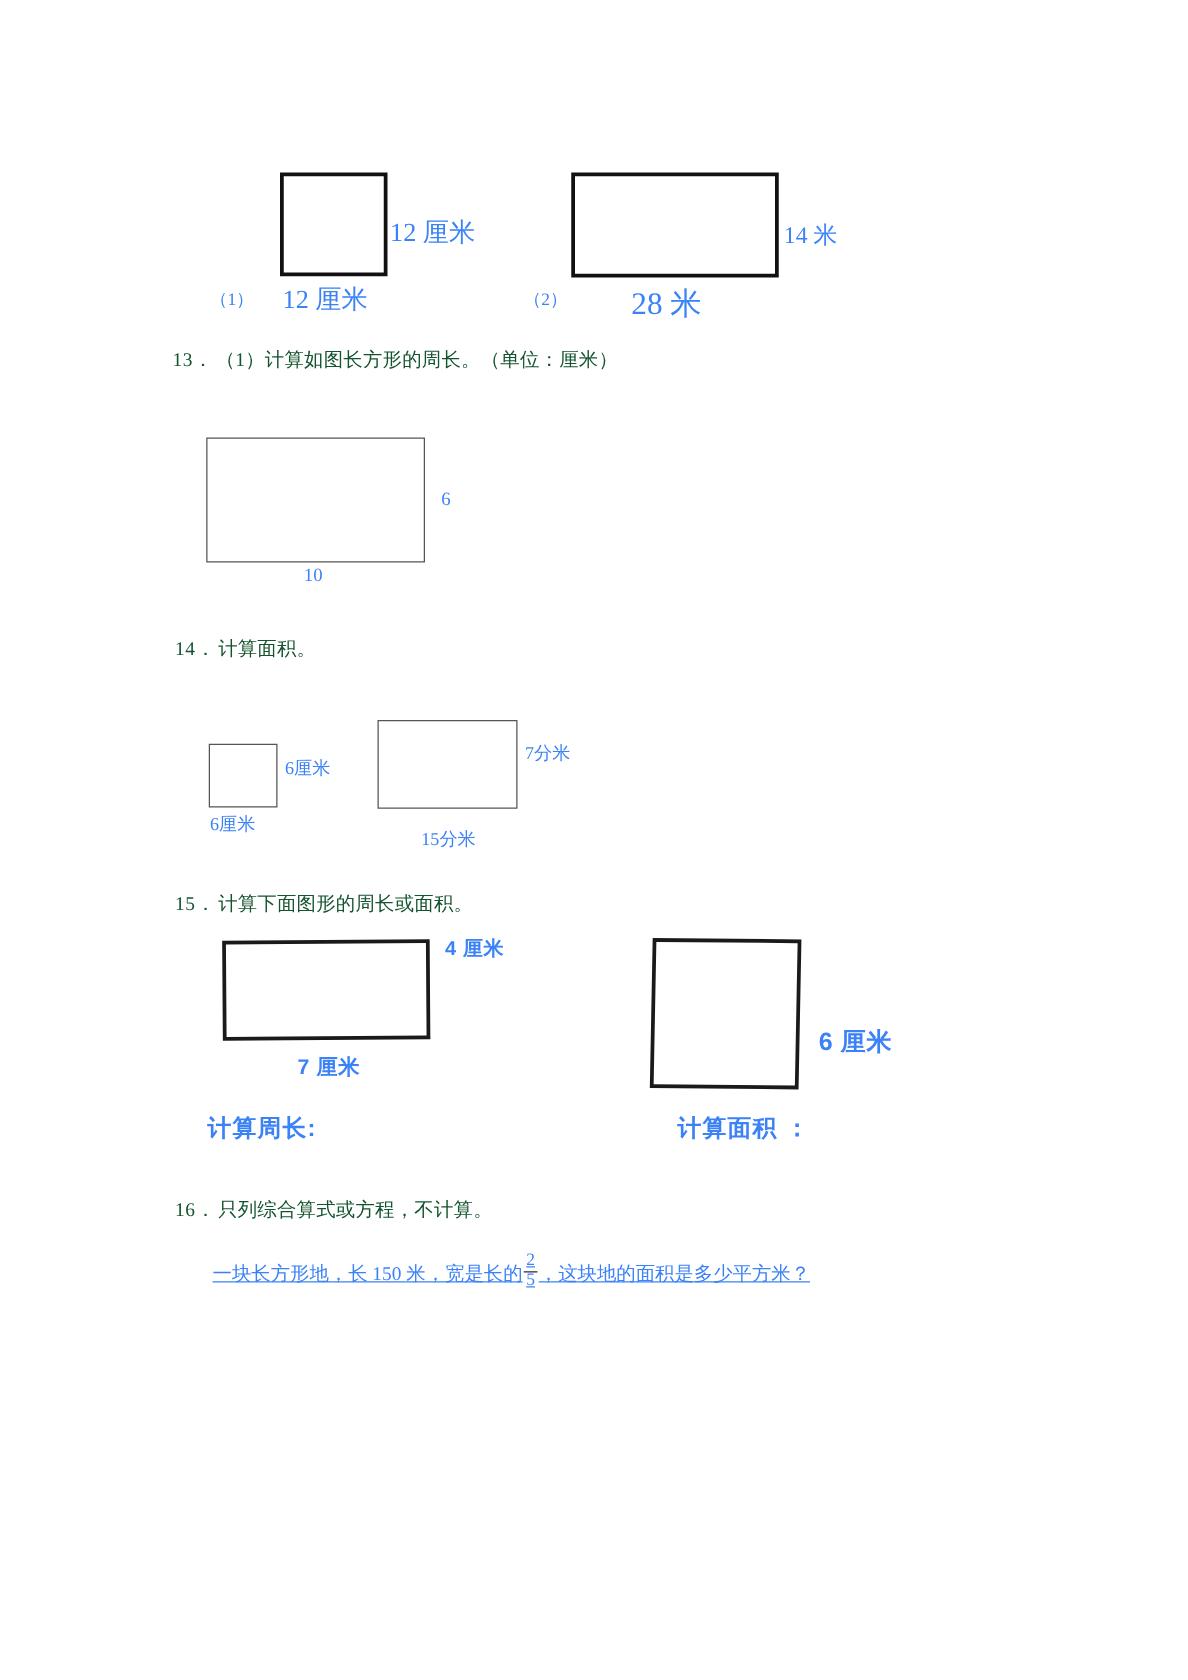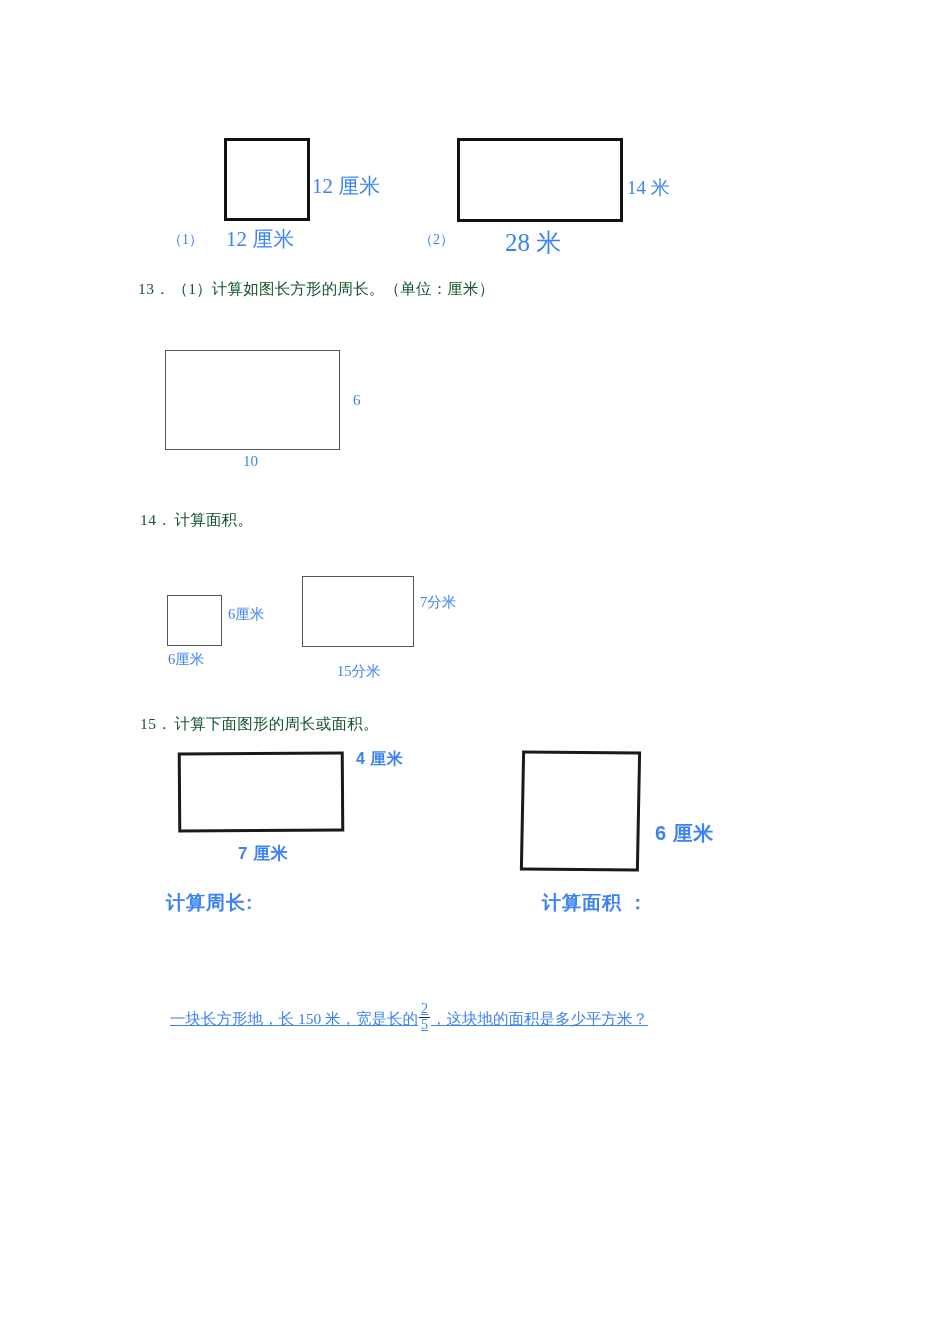--- a/index.html
+++ b/index.html
@@ -134,20 +134,23 @@
 
   <div class="box-hand" style="left:178px; top:752px; width:166px; height:80px; transform: rotate(-0.4deg);"></div>
   <div class="lbl lbl-sans lbl-bold" style="left:356px; top:749px; font-size:16px; letter-spacing:0.5px;">4 厘米</div>
   <div class="lbl lbl-sans lbl-bold" style="left:238px; top:842px; font-size:17px; letter-spacing:0.5px;">7 厘米</div>
   <div class="lbl lbl-sans lbl-bold" style="left:166px; top:890px; font-size:19px; letter-spacing:1px;">计算周长:</div>
 
   <div class="box-hand" style="left:521px; top:751px; width:119px; height:120px; transform: rotate(0.5deg) skewX(-0.6deg);"></div>
   <div class="lbl lbl-sans lbl-bold" style="left:655px; top:790px; font-size:20px; letter-spacing:0.5px;margin-top:30px;">6 厘米</div>
   <div class="lbl lbl-sans lbl-bold" style="left:542px; top:890px; font-size:19px; letter-spacing:1px;">计算面积 ：</div>
 
+  <div class="qline" style="left:140px; top:957px;">
+    <span class="qnum">16．</span><span class="qbody">只列综合算式或方程，不计算。</span>
+  </div>
 
   <div class="inline-wrap" style="left:170px; top:1004px;">
     <span>一块长方形地，长 150 米，宽是长的</span>
     <span class="frac">
       <span class="num">2</span>
       <span class="den">5</span>
     </span>
     <span>，这块地的面积是多少平方米？</span>
   </div>
 

